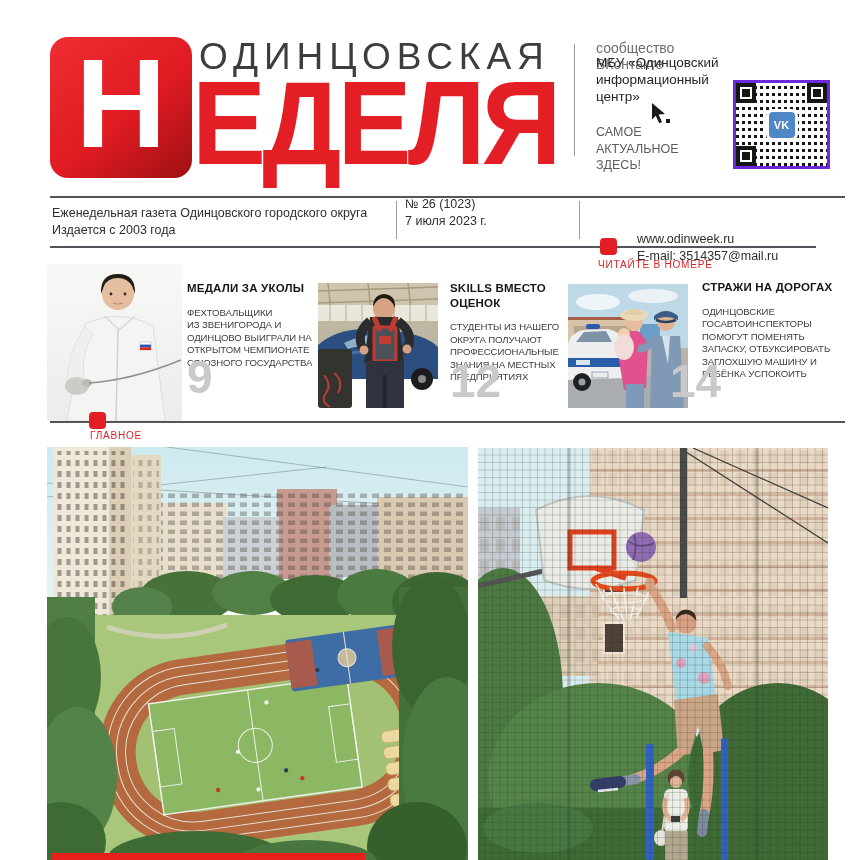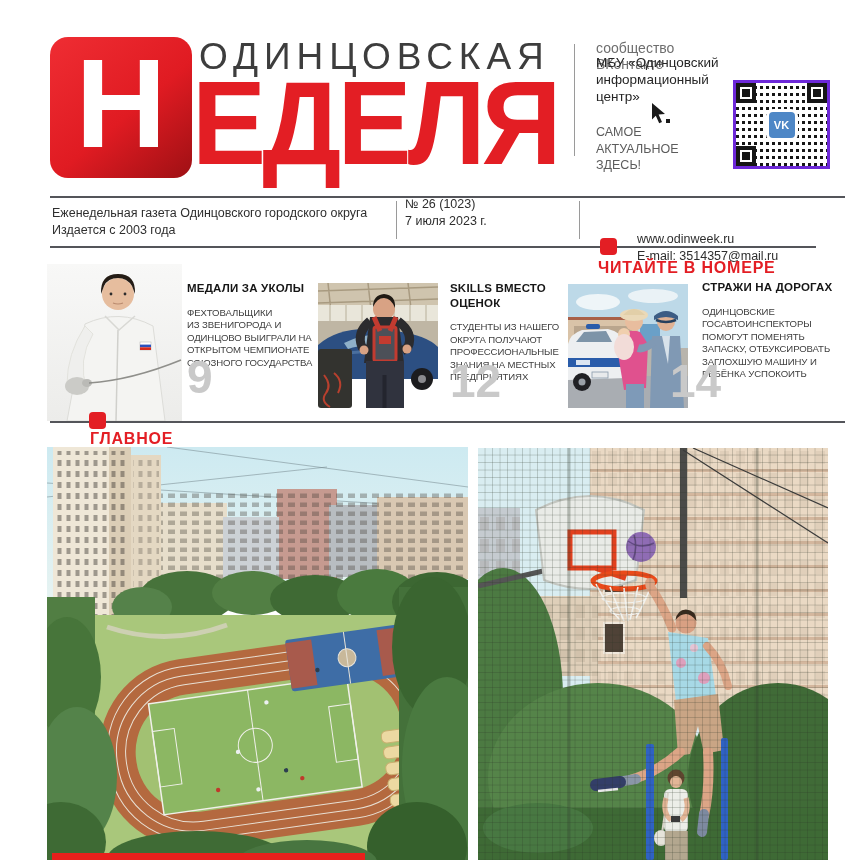--- a/index.html
+++ b/index.html
@@ -51,21 +51,21 @@
   .r-main{left:50px;top:421px;width:795px;}
   .ib{position:absolute;font-size:12.5px;line-height:16.5px;color:var(--ink);}
   .ib-left{left:52px;top:205px;width:345px;}
   .ib-issue{left:405px;top:196px;width:170px;}
   .ib-contacts{left:637px;top:205px;width:200px;margin-top:26px;}
   .vr-1{left:396px;top:201px;height:38px;}
   .vr-2{left:579px;top:201px;height:38px;}
   .rsq{position:absolute;width:17px;height:17px;border-radius:4px;background:var(--red);}
   .rsq-read{left:600px;top:238px;}
   .rsq-main{left:89px;top:412px;}
-  .slab{position:absolute;font-size:16px;font-weight:700;color:var(--red);letter-spacing:.8px;}
+  .slab{position:absolute;font-size:10px;font-weight:400;color:var(--red);letter-spacing:.8px;}
   .slab-read{left:598px;top:259px;}
   .slab-main{left:90px;top:430px;}
 
   
   .photo{position:absolute;overflow:hidden;}
   .photo svg{display:block;width:100%;height:100%;}
   .p1{left:47px;top:264px;width:135px;height:157px;}
   .p2{left:318px;top:283px;width:120px;height:125px;}
   .p3{left:568px;top:284px;width:120px;height:124px;}
   .tcol{position:absolute;}

